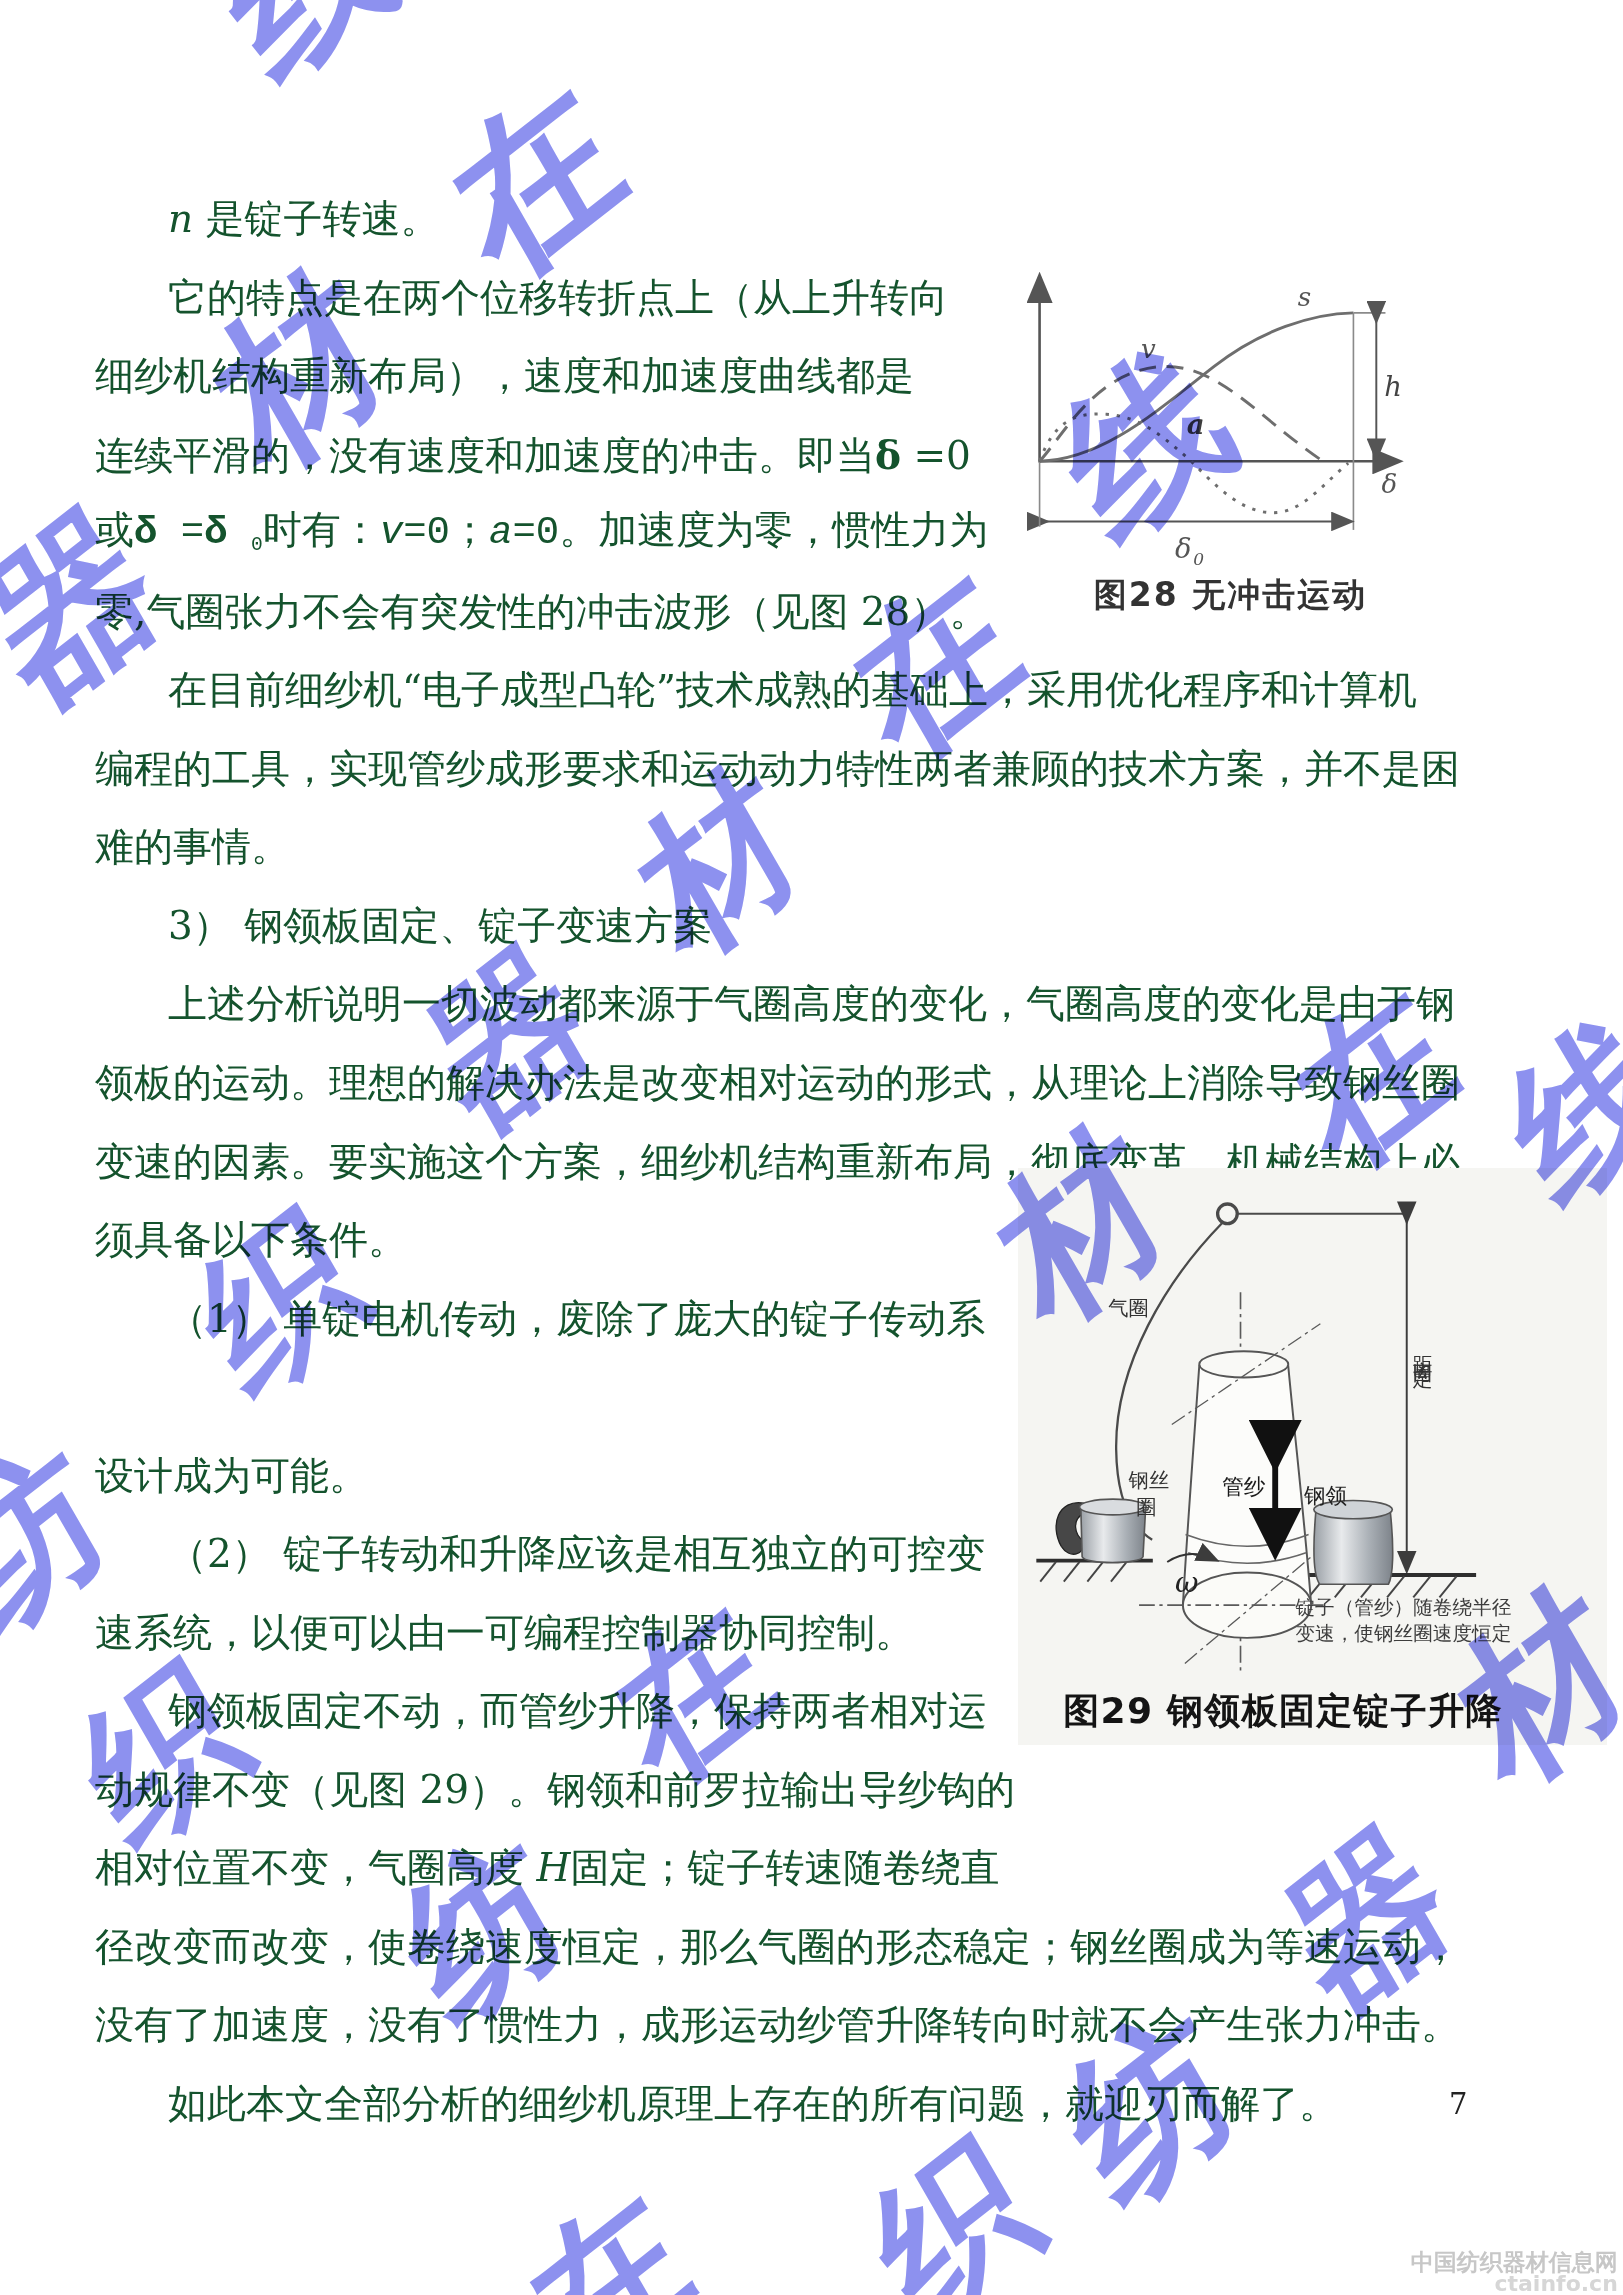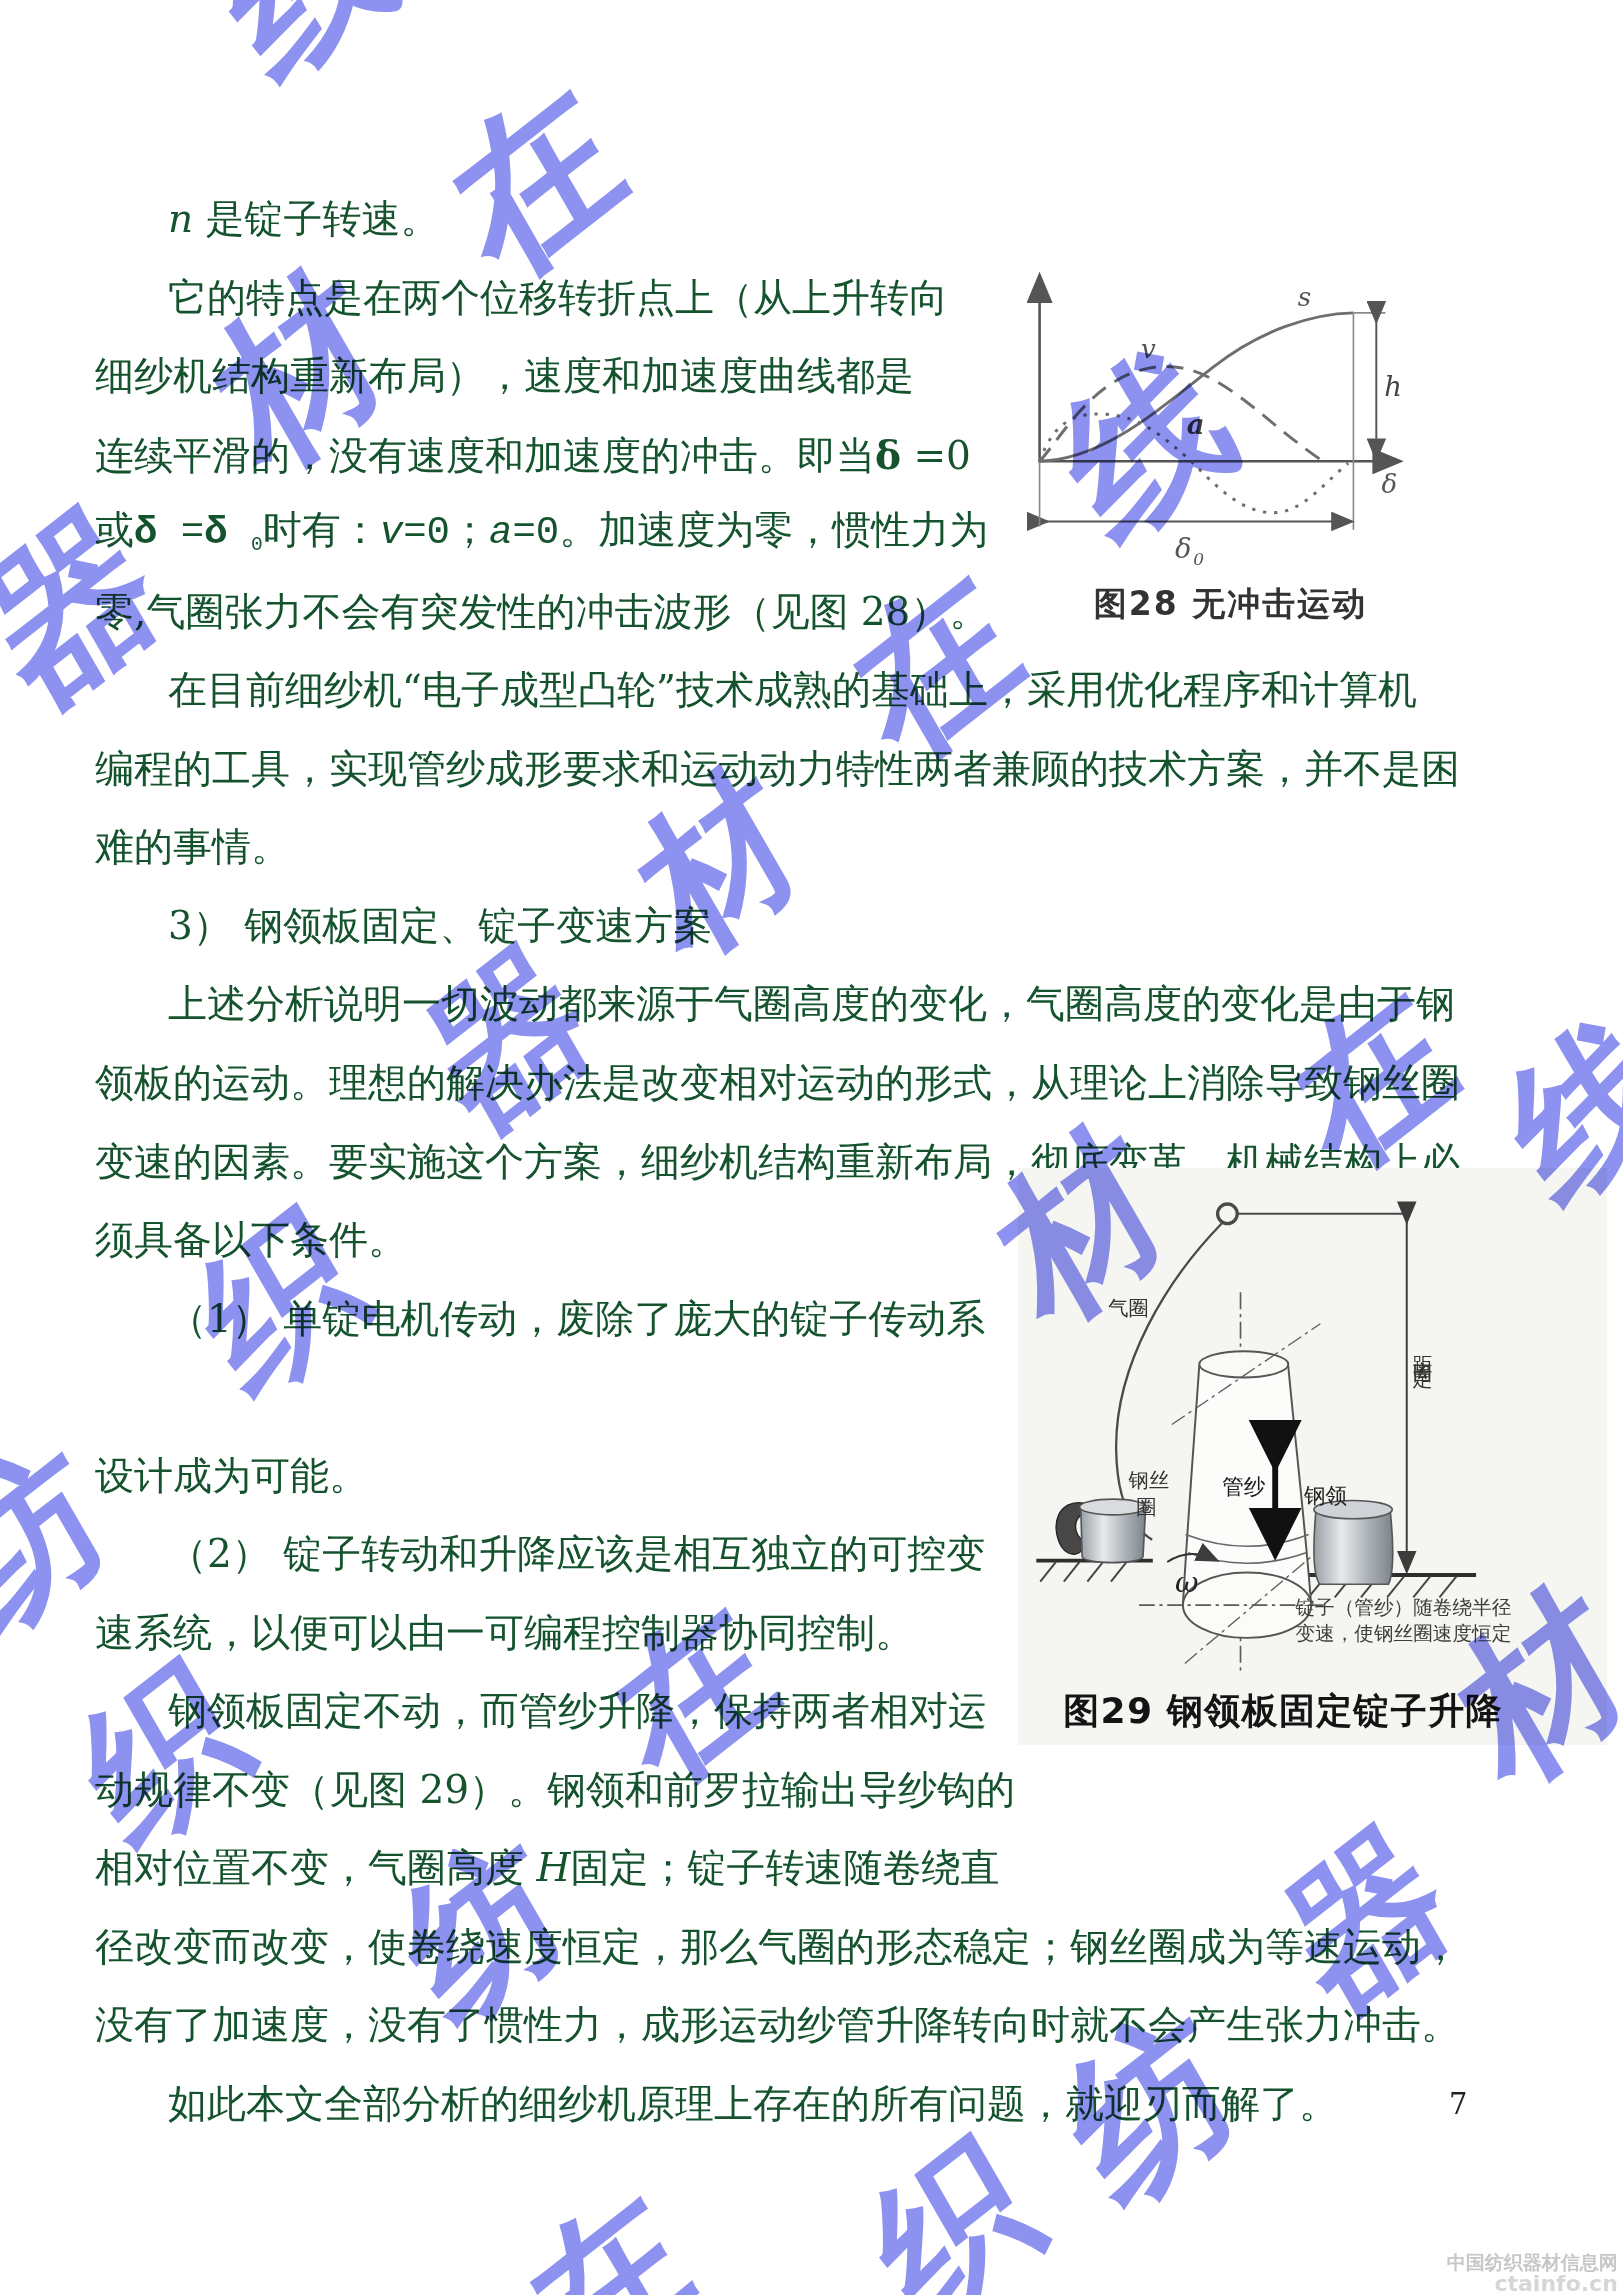--- a/index.html
+++ b/index.html
@@ -28,38 +28,38 @@
     position:absolute;
     font-family:"DejaVu Serif","Liberation Serif",serif;
     font-weight:bold;
     mix-blend-mode:multiply;
     opacity:.92;
     transform:translate(-50%,-50%) rotate(-38deg) skewX(-8deg);
   }
   
   .fig{position:absolute;}
   #fig28{left:1018px;top:265px;width:425px;}
-  #fig28 .cap{width:100%;text-align:center;margin-top:14px;
+  #fig28 .cap{width:100%;text-align:center;margin-top:5px;
      font-family:"DejaVu Sans","Liberation Sans",sans-serif;
      font-weight:bold;font-size:33px;color:#333;letter-spacing:2px;}
   #fig29{left:1018px;top:1168px;width:589px;background:#f5f5f2;}
   #fig29 .cap{width:100%;box-sizing:border-box;padding-right:59px;text-align:center;
      font-family:"DejaVu Sans","Liberation Sans",sans-serif;
      font-weight:bold;font-size:36px;color:#141414;letter-spacing:1.3px;padding-bottom:9.2px;}
   .vlabel{
      position:absolute;left:391px;top:173px;
      writing-mode:vertical-rl;
      font-family:"DejaVu Sans","Liberation Sans",sans-serif;
      font-size:19.6px;color:#333;letter-spacing:3.9px;
   }
   
   #pageno{position:absolute;left:1449px;top:2087px;font-size:29px;color:#222;}
   #sitelogo{position:absolute;right:5.2px;top:2251px;text-align:right;line-height:22px;
      font-family:"DejaVu Sans","Liberation Sans",sans-serif;}
-  #sitelogo .l1{font-size:19px;font-weight:bold;color:#c7c7c7;}
+  #sitelogo .l1{font-size:23px;font-weight:bold;color:#c7c7c7;}
   #sitelogo .l2{font-size:22px;font-weight:bold;color:#d6d6d6;}
 </style>
 </head>
 <body>
 
 <div class="page">
 
   <div id="text-layer">
       <div class="tline ind" style="top: 183px;"><span class="st-i">n</span><span> 是锭子转速。</span></div>
       <div class="tline ind" style="top: 262px;"><span>它的特点是在两个位移转折点上（从上升转向</span></div>

